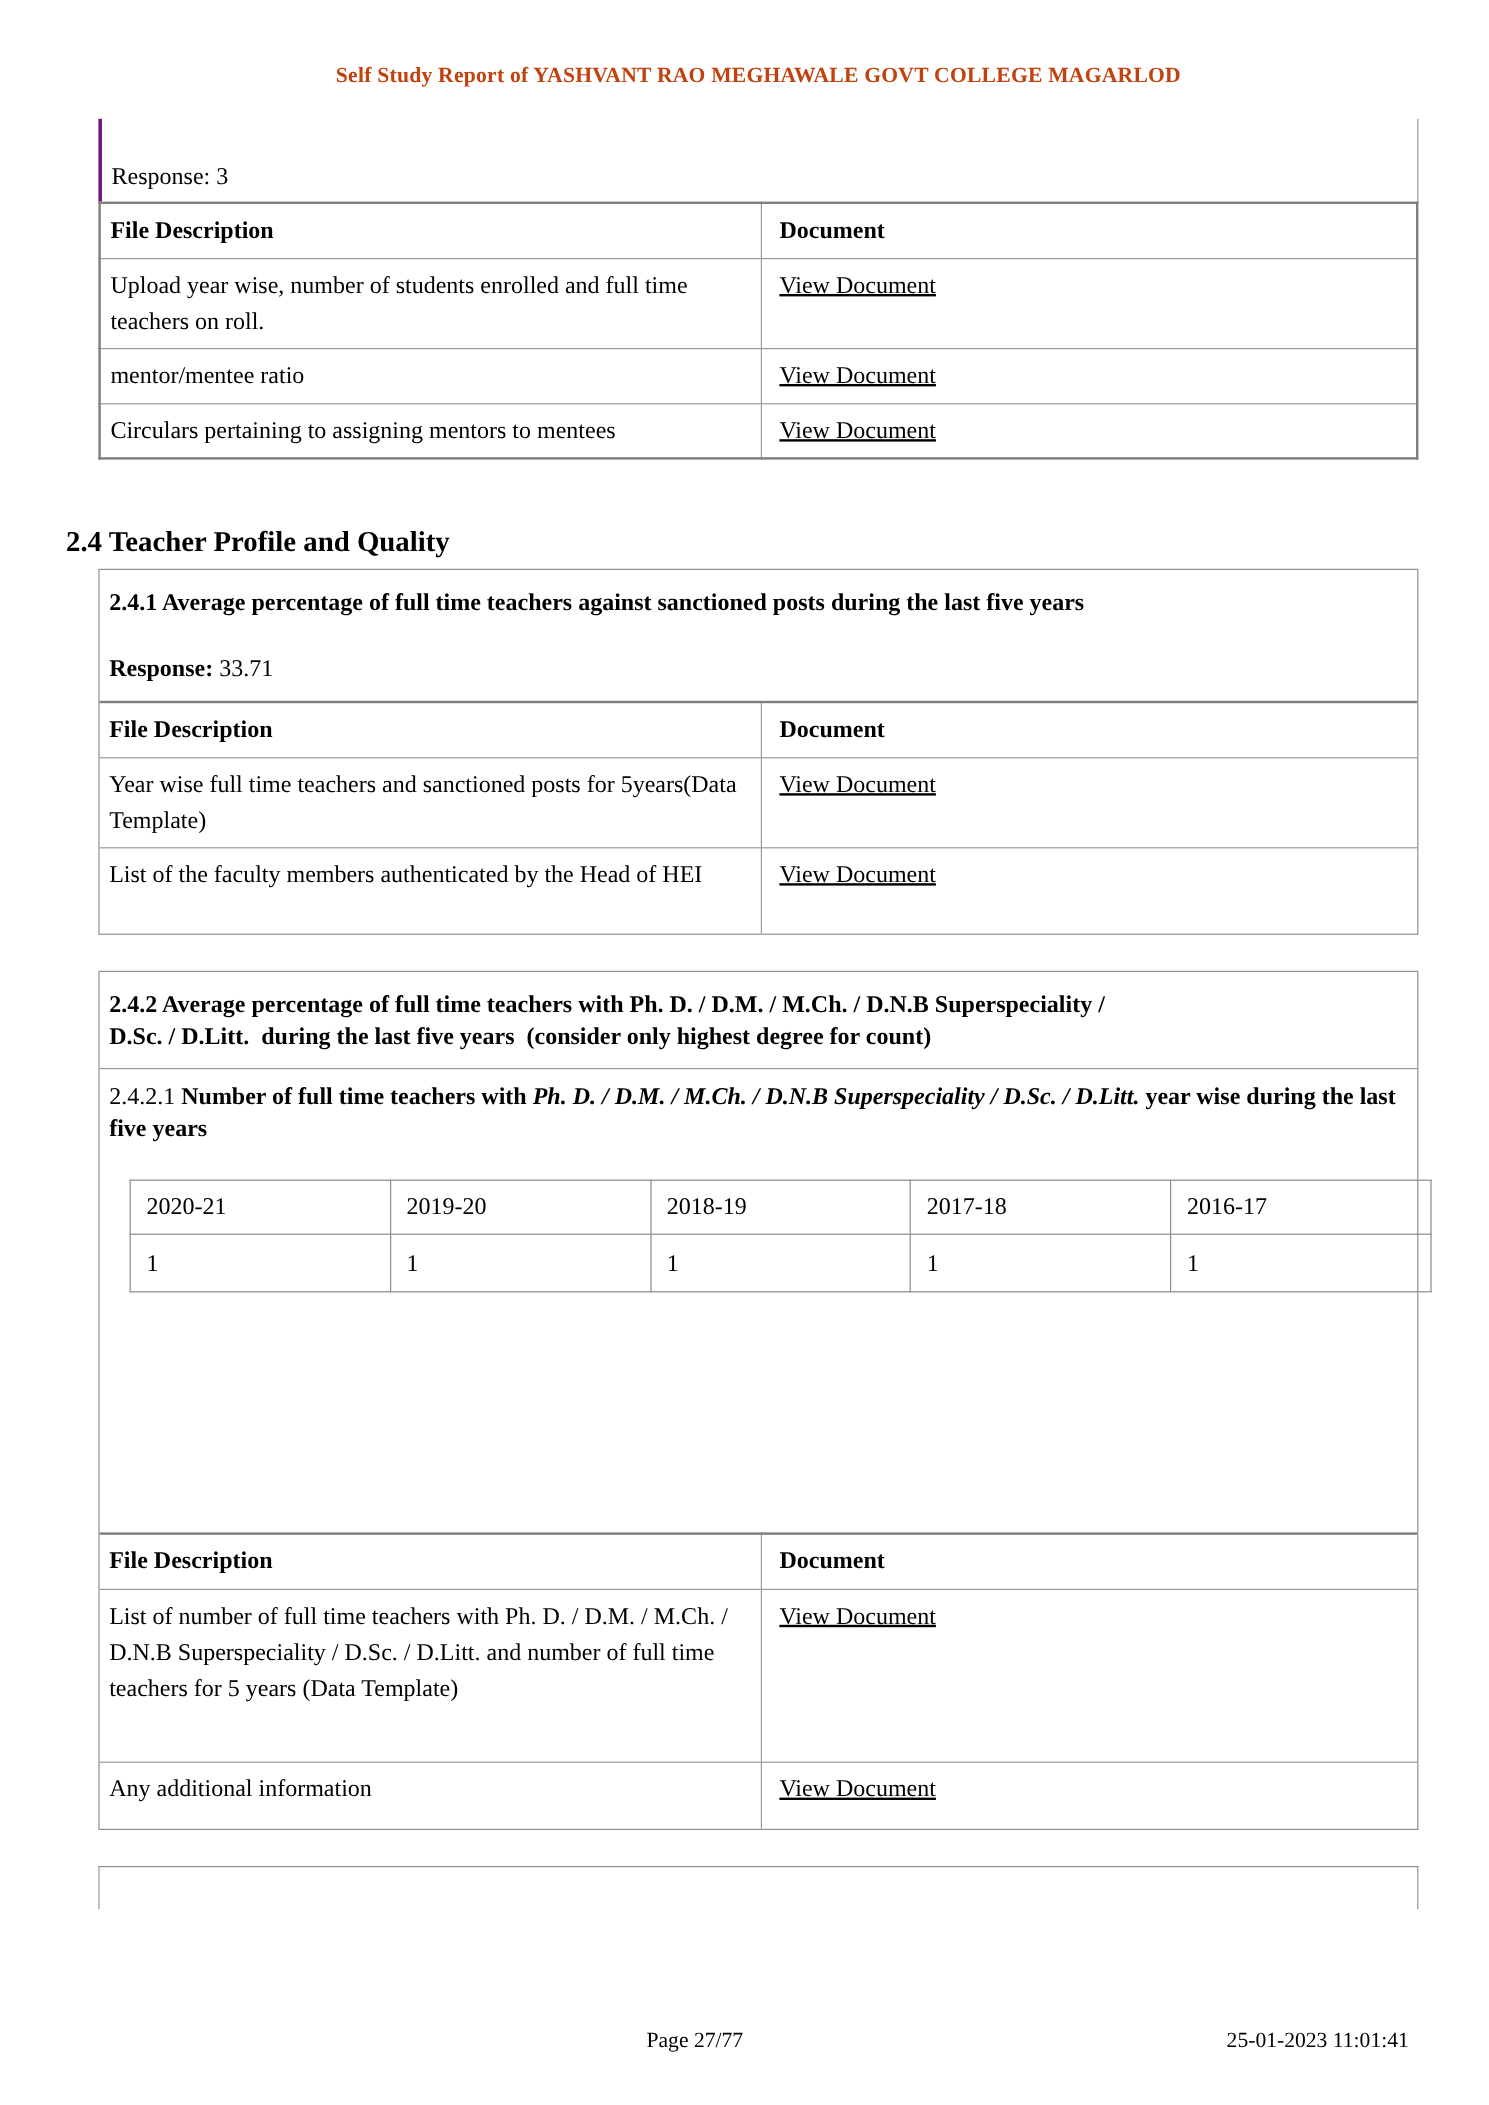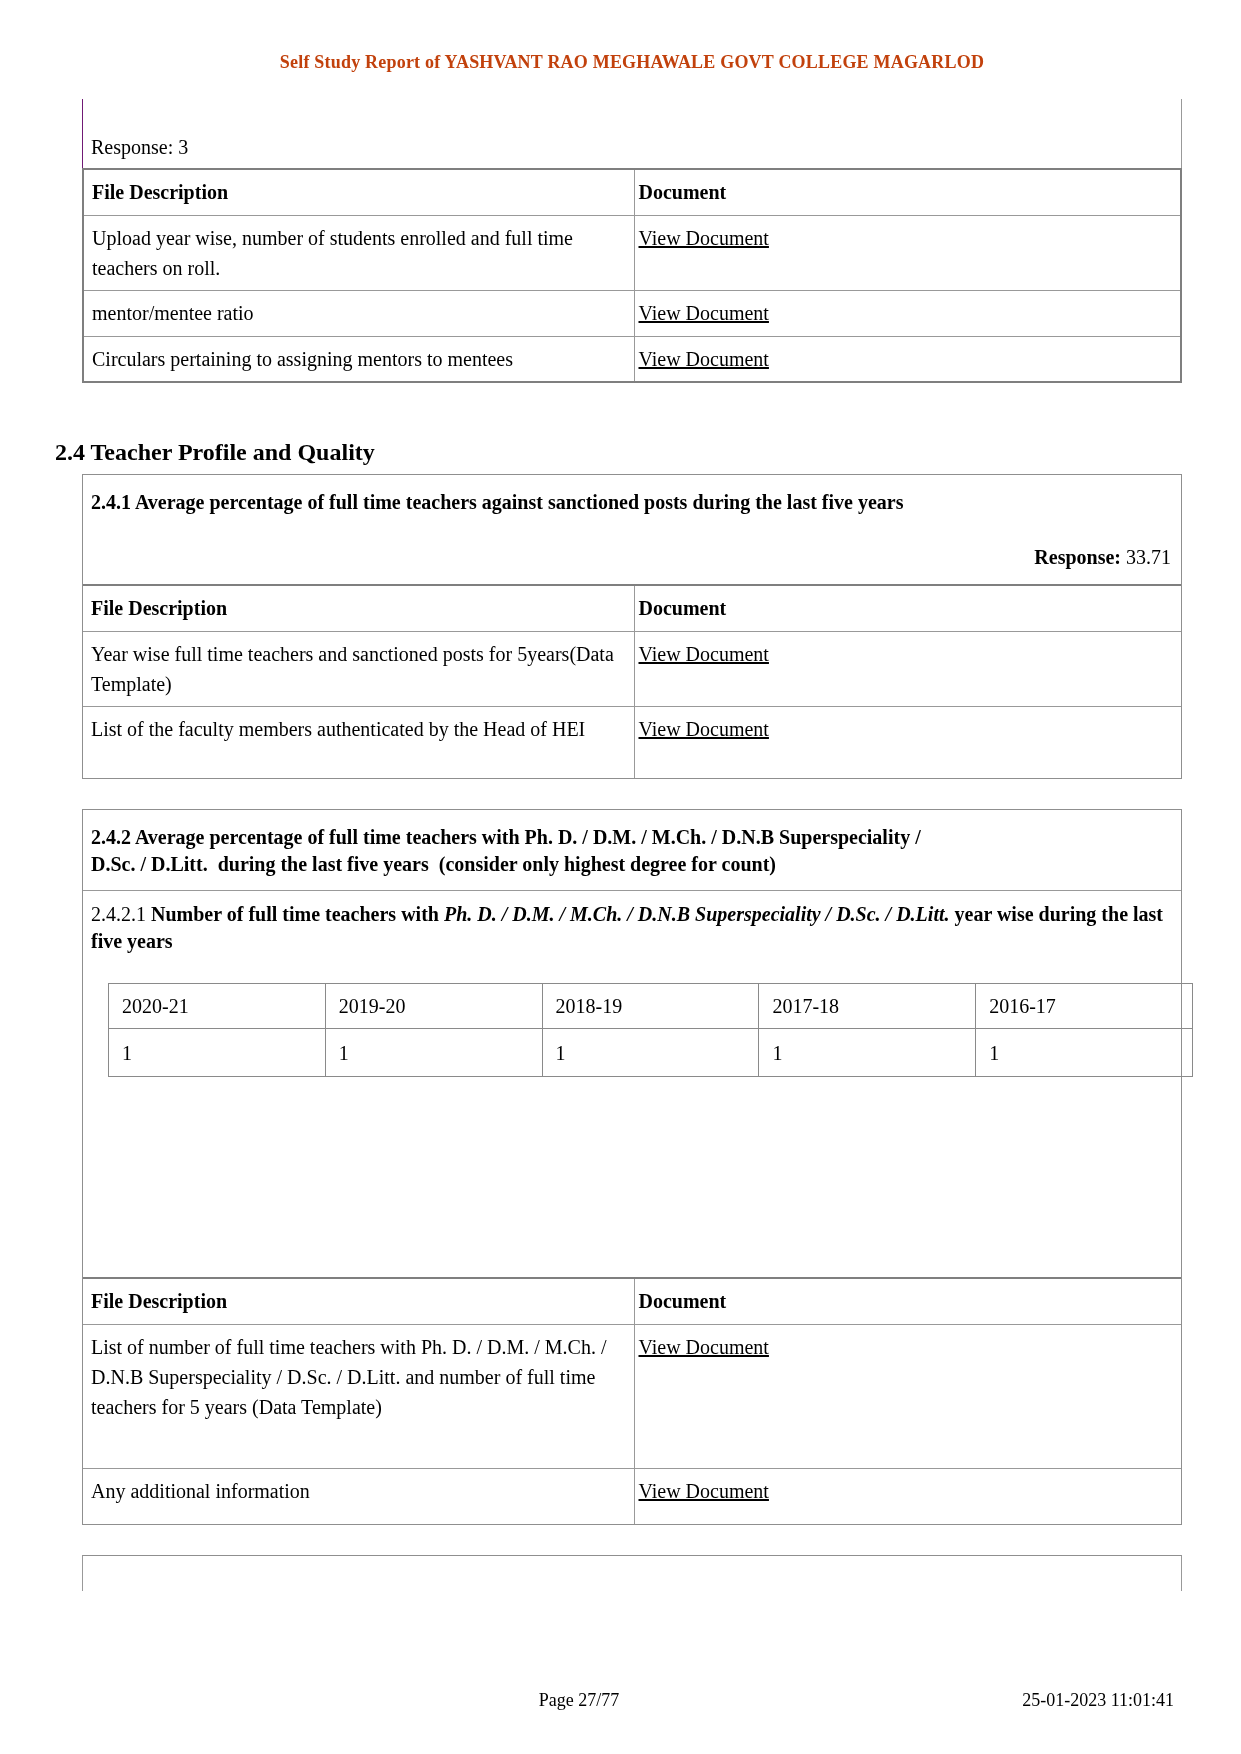--- a/index.html
+++ b/index.html
@@ -10,43 +10,43 @@
   }
   .page-header {
     margin:52px 59px 0 82px; width:1100px;
     text-align:center; font-weight:bold; font-size:18px; color:#c2410c;
     letter-spacing:0.2px;
   }
 
   
   .partial-box {
     margin-left:82px; width:1100px; height:69px; margin-top:26px;
-    border-left:1px solid #701a75; border-right:1px solid #999999;
+    border-left:3px solid #701a75; border-right:1px solid #999999;
     display:flex; align-items:flex-end; padding:0 8px 9px 8px;
     font-size:20px;
   }
 
   table.doc-table { width:1100px; margin-left:82px; border-collapse:collapse; table-layout:fixed; }
   table.doc-table.standalone { border:2px solid #7f7f7f; }
   .doc-table th, .doc-table td {
     border:1px solid #999999; vertical-align:top; text-align:left;
     font-size:20px; line-height:30px; padding:7px 8px;
   }
   .doc-table th { font-weight:bold; height:46px; }
-  .doc-table td.doc, .doc-table th.doc { padding-left:4px; }
+  .doc-table td.doc, .doc-table th.doc { padding-left:15px; }
   .col-desc { width:551px; }
   a.link { color:#000000; text-decoration:underline; cursor:pointer; }
 
   .section-title { margin:56px 0 8px 55px; font-size:24px; font-weight:bold; }
 
   .block { margin-left:82px; width:1100px; border:1px solid #8f8f8f; margin-top:6px; }
   .block-242 { margin-top:30px; }
   .block-inner { padding:14px 10px 12px 8px; }
   .block-heading { font-weight:bold; font-size:20px; line-height:27px; white-space:pre-wrap; }
-  .response-line { margin-top:26px; font-size:20px; line-height:30px;text-align:right; }
+  .response-line { margin-top:26px; font-size:20px; line-height:30px; }
   .response-line .rlabel { font-weight:bold; }
 
   table.embedded { width:100%; margin:0; border-top:2px solid #7f7f7f; }
   table.embedded th:first-child, table.embedded td:first-child { border-left:none; }
   table.embedded th:last-child, table.embedded td:last-child { border-right:none; }
   table.embedded tr:last-child td { border-bottom:none; }
 
   .sub-section { border-top:1px solid #999999; padding:10px 8px 0 8px; }
   .sub-heading { font-size:20px; line-height:27px; }
   .sub-heading .b { font-weight:bold; }

